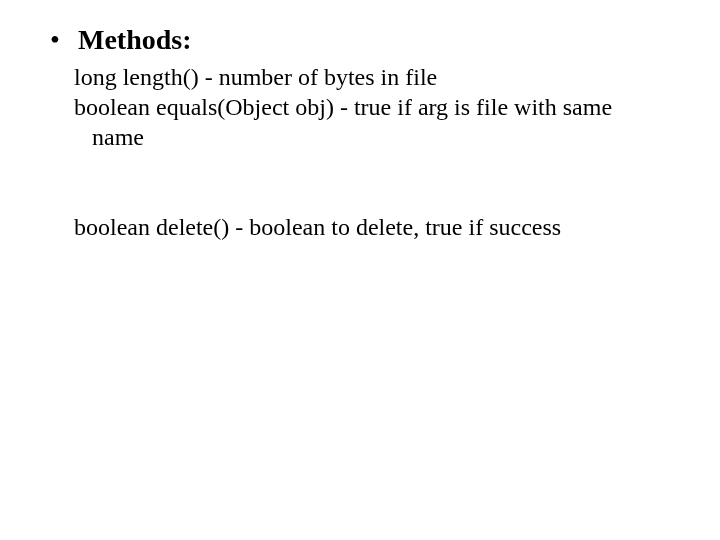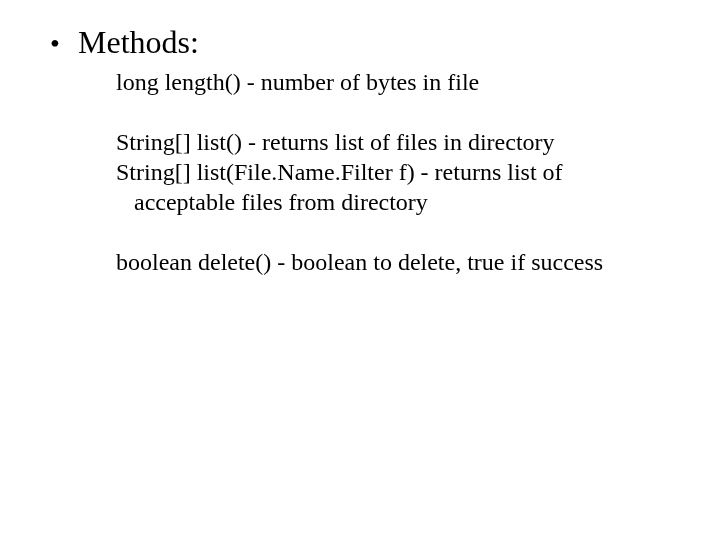--- a/index.html
+++ b/index.html
@@ -24,25 +24,26 @@
   }
   .bullet-dot {
     font-size: 28px;
     line-height: 1;
     width: 28px;
     flex: 0 0 28px;
     text-align: left;
     padding-left: 10px;
   }
   .bullet-text {
-    font-size: 32px;
+    font-size: 28px;
     line-height: 1.15;
+    font-weight: bold;
   }
   .sub-block {
-    margin-left: 76px;
+    margin-left: 34px;
     margin-right: 30px;
     font-size: 24px;
     line-height: 1.25;
   }
   .sub-item {
     text-indent: -18px;
     padding-left: 18px;
     margin: 0;
   }
   .gap {
@@ -54,28 +55,25 @@
 
 <div class="slide">
 
   <div class="bullet-row">
     <div class="bullet-dot">•</div>
     <div class="bullet-text">Methods:</div>
   </div>
 
   <div class="sub-block">
     <p class="sub-item">long length() - number of bytes in file</p>
+    <p class="sub-item">boolean equals(Object obj) - true if arg is file with same name</p>
   </div>
 
   <div class="gap"></div>
 
-  <div class="sub-block">
-    <p class="sub-item">String[] list() - returns list of files in directory</p>
-    <p class="sub-item">String[] list(File.Name.Filter f) - returns list of acceptable files from directory</p>
-  </div>
 
   <div class="gap"></div>
 
   <div class="sub-block">
     <p class="sub-item">boolean delete() - boolean to delete, true if success</p>
   </div>
 
 </div>
 
 </body></html>

